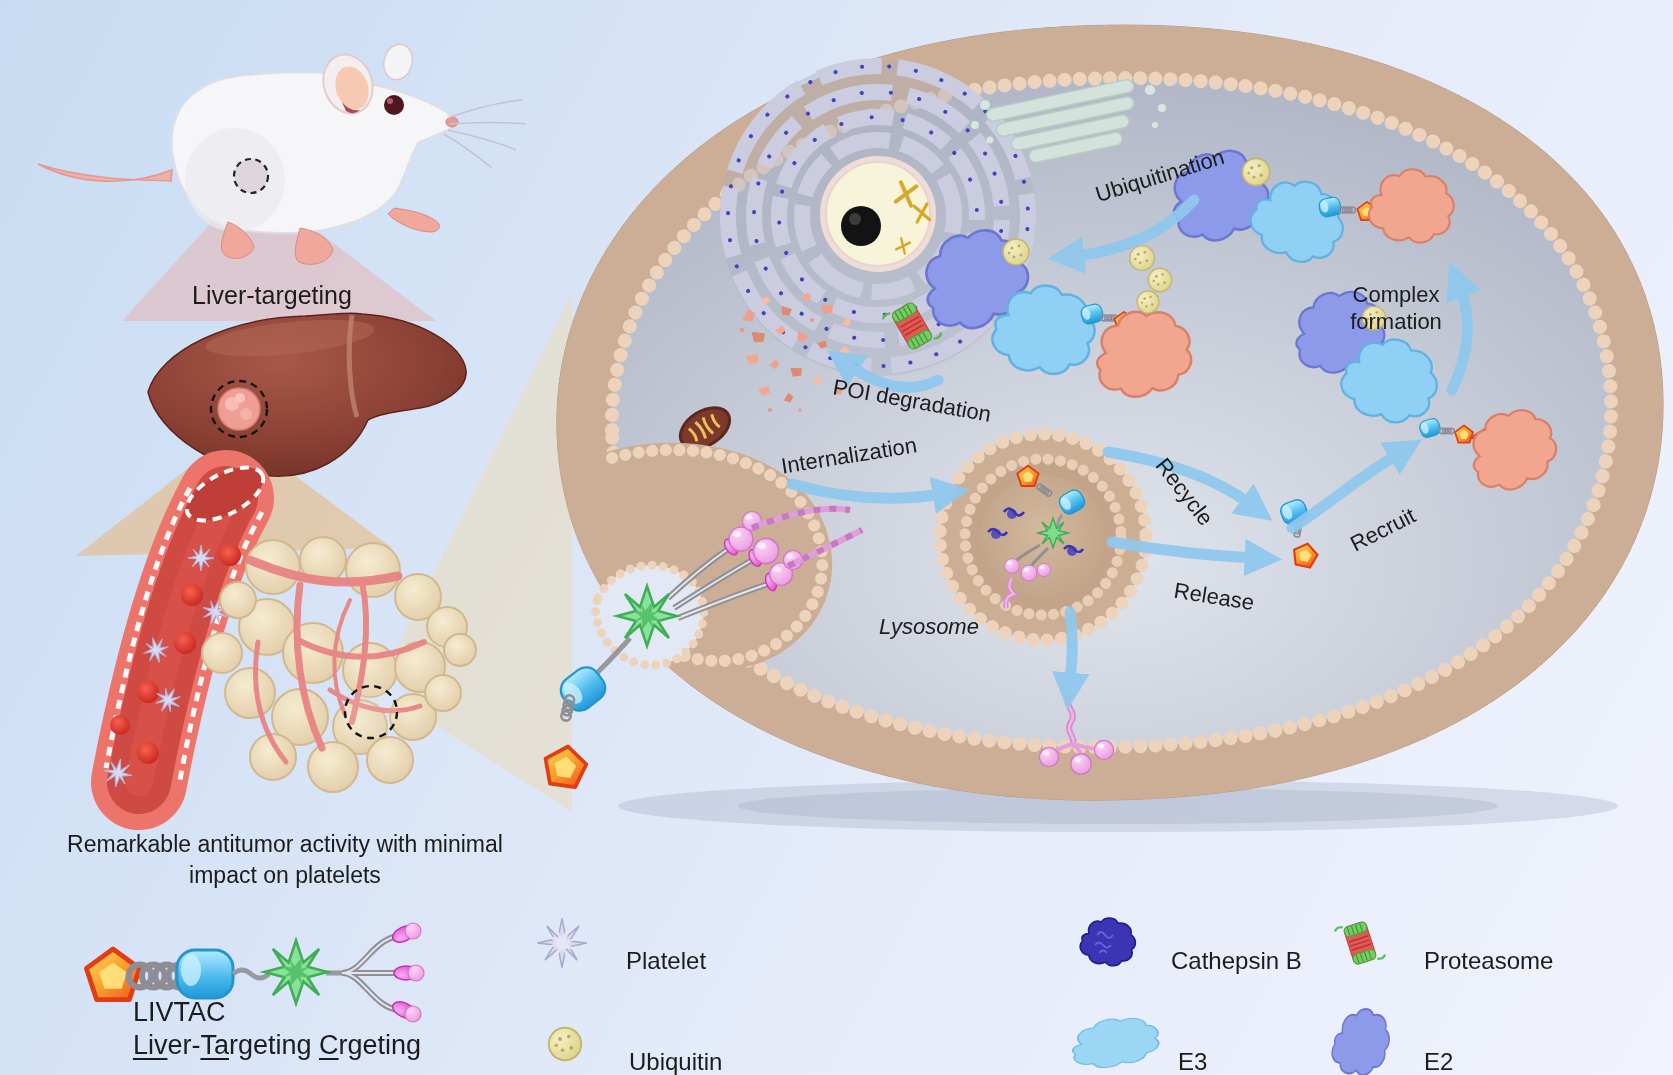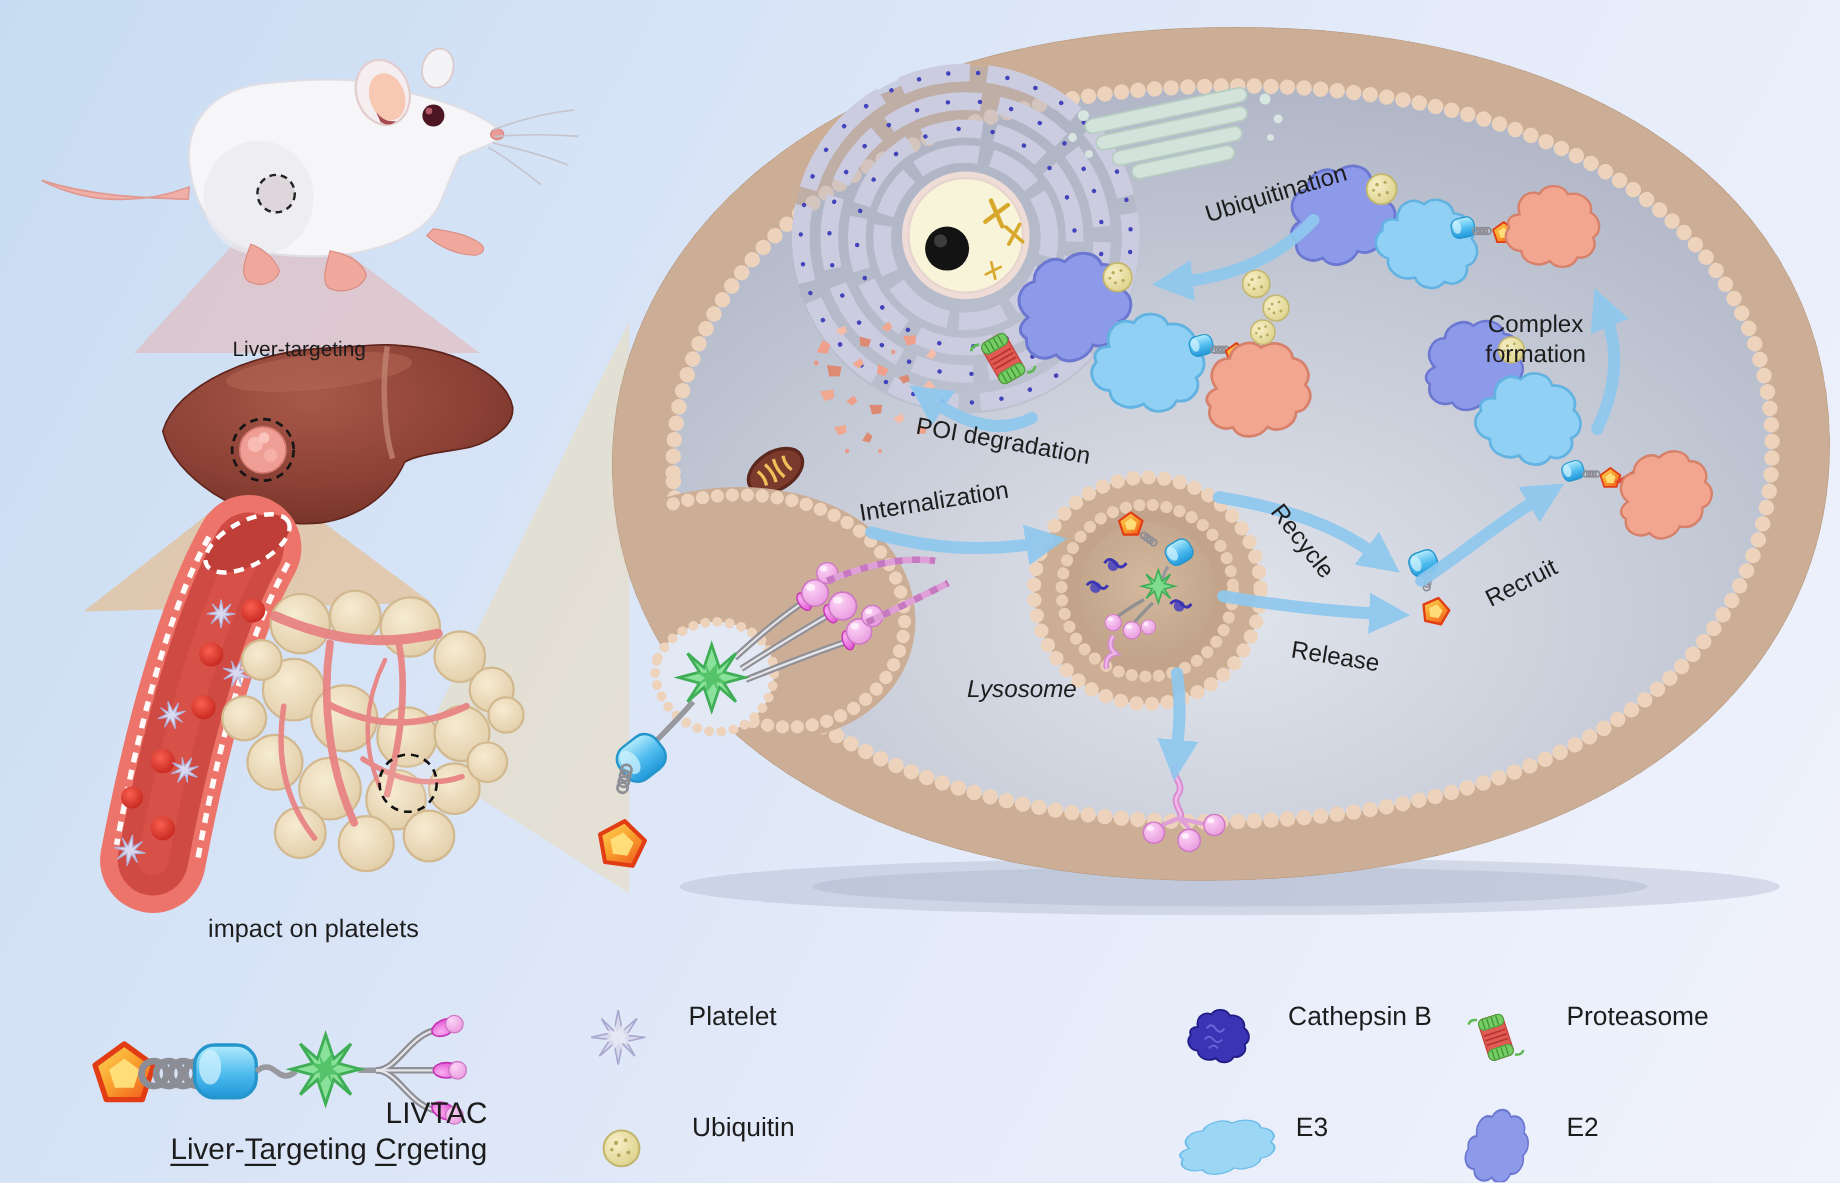--- a/index.html
+++ b/index.html
@@ -3,27 +3,27 @@
 <meta charset="utf-8">
 <style>
   html,body{margin:0;padding:0;background:#dfe8f6;}
   .stage{
     position:relative;width:1673px;height:1075px;overflow:hidden;
     background:linear-gradient(118deg,#c7dcf2 0%,#d6e3f6 28%,#e5ebf9 60%,#f0f3fd 100%);
     font-family:"Liberation Sans",sans-serif;color:#1c1c1c;
   }
   .scene{position:absolute;left:0;top:0;}
   .lbl{position:absolute;white-space:nowrap;font-size:22px;color:#1c1c1c;}
-  .big{font-size:19px;margin-top:24px;}
+  .big{font-size:25px;}
   .caption{position:absolute;text-align:center;font-size:23px;line-height:31px;transform:translate(-50%,0);}
-  .livtac-block{position:absolute;text-align:right;transform:translate(-50%,0);margin-left:22px;}
+  .livtac-block{position:absolute;text-align:left;transform:translate(-50%,0);}
   .livtac-name{font-size:27px;line-height:32px;}
   .livtac-full{font-size:27px;line-height:34px;}
   .u{text-decoration:underline;text-underline-offset:4px;text-decoration-thickness:2px;}
-  .legend-item{position:absolute;display:flex;align-items:flex-start;height:64px;}
+  .legend-item{position:absolute;display:flex;align-items:flex-end;height:64px;}
   .licon{width:64px;height:64px;flex:0 0 64px;overflow:visible;}
   .li-label{font-size:24px;margin-left:32px;white-space:nowrap;}
 </style>
 </head>
 <body>
 
 <div class="stage">
 
 <svg class="scene" width="1673" height="1075" viewBox="0 0 1673 1075">
   <defs>
@@ -473,20 +473,21 @@
     </g>
     <circle cx="413" cy="931" r="8" fill="url(#ballG)" stroke="#cf78c6" stroke-width="1.2"></circle>
     <circle cx="416" cy="973" r="8" fill="url(#ballG)" stroke="#cf78c6" stroke-width="1.2"></circle>
     <circle cx="413" cy="1014" r="8" fill="url(#ballG)" stroke="#cf78c6" stroke-width="1.2"></circle>
   </g>
 </svg>
 
 <div class="lbl big" style="left:272px;top:295px;transform:translate(-50%,-50%);">Liver-targeting</div>
 
 <div class="caption" style="left:285px;top:829px;">
+  <div>Remarkable antitumor activity with minimal</div>
   <div>impact on platelets</div>
 </div>
 
 <div class="livtac-block" style="left:277px;top:996px;">
   <div class="livtac-name">LIVTAC</div>
   <div class="livtac-full">
     <span class="u">Liv</span><span>er-</span><span class="u">Ta</span><span>rgeting </span><span class="u">C</span><span>rgeting</span>
   </div>
 </div>
 

